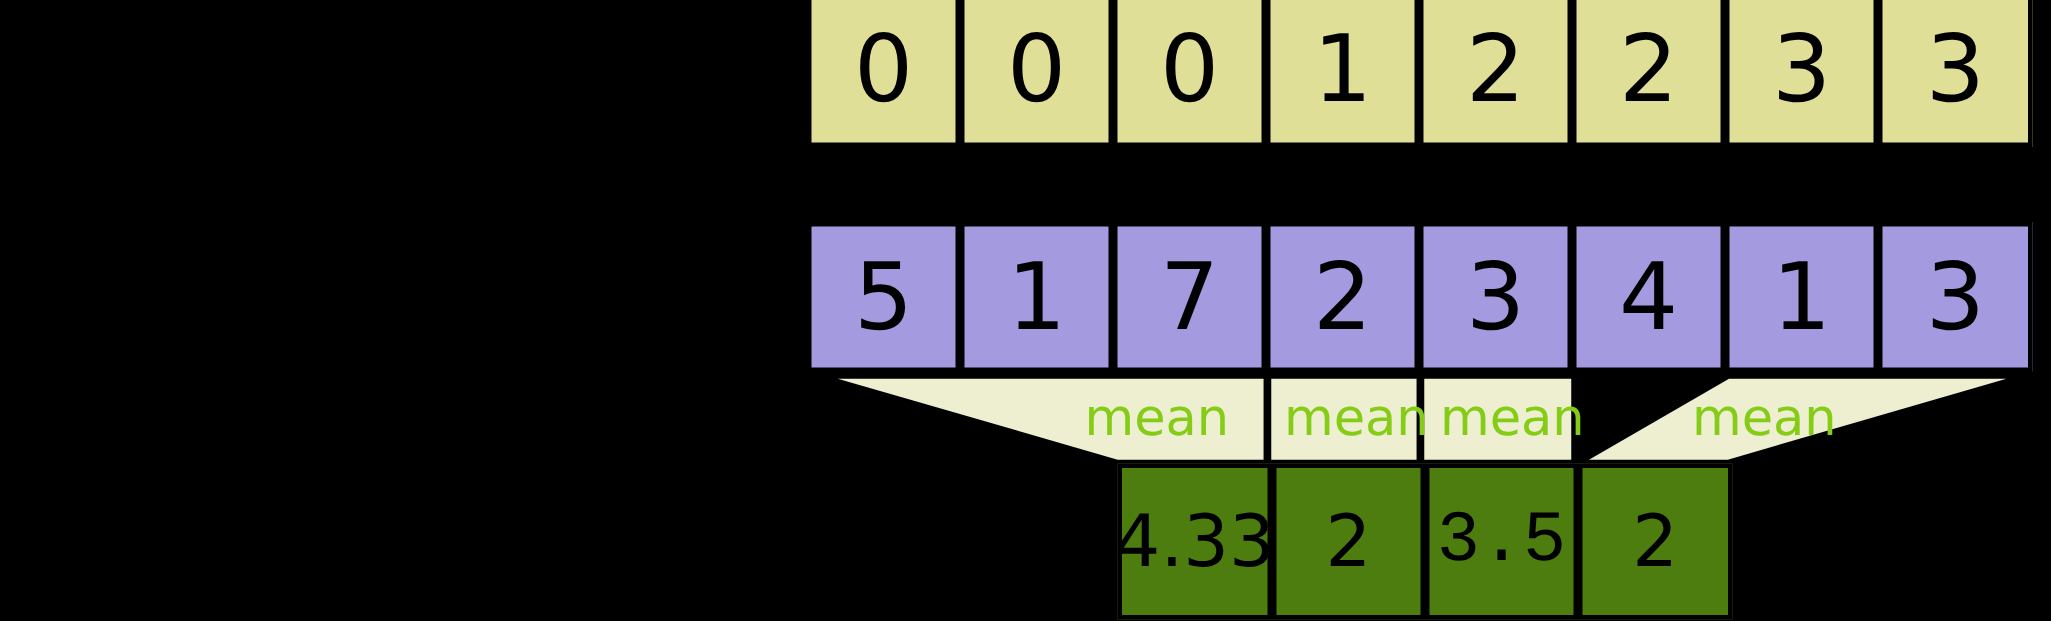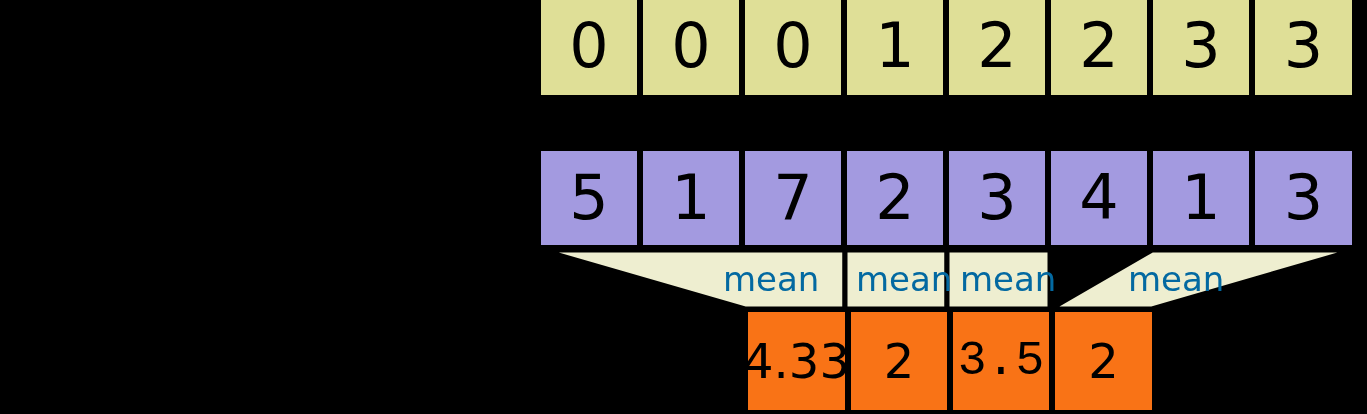--- a/index.html
+++ b/index.html
@@ -24,24 +24,24 @@
     border: 3px solid #000000;
     display: flex;
     align-items: center;
     justify-content: center;
     color: #000000;
     line-height: 1;
     white-space: nowrap;
   }
   .cell.seg   { background: #dfdf97; font-size: 62px; }
   .cell.val   { background: #a39ae0; font-size: 62px; }
-  .cell.out   { background: #f97316; font-size: 48px; }
+  .cell.out   { background: #4d7c0f; font-size: 48px; }
   .funnel-label {
     position: absolute;
-    color: #0369a1;
+    color: #84cc16;
     font-size: 34px;
     line-height: 1;
     white-space: nowrap;
   }
   .funnel-shapes { position: absolute; left: 0; top: 0; }
 </style>
 </head>
 <body>
 
 <div id="stage">

